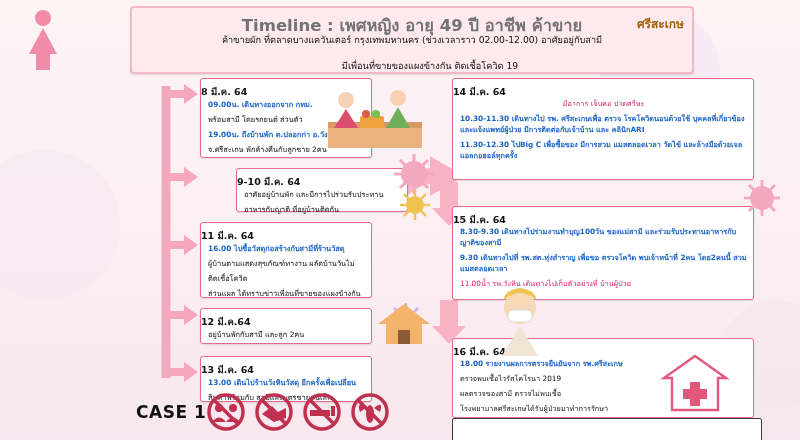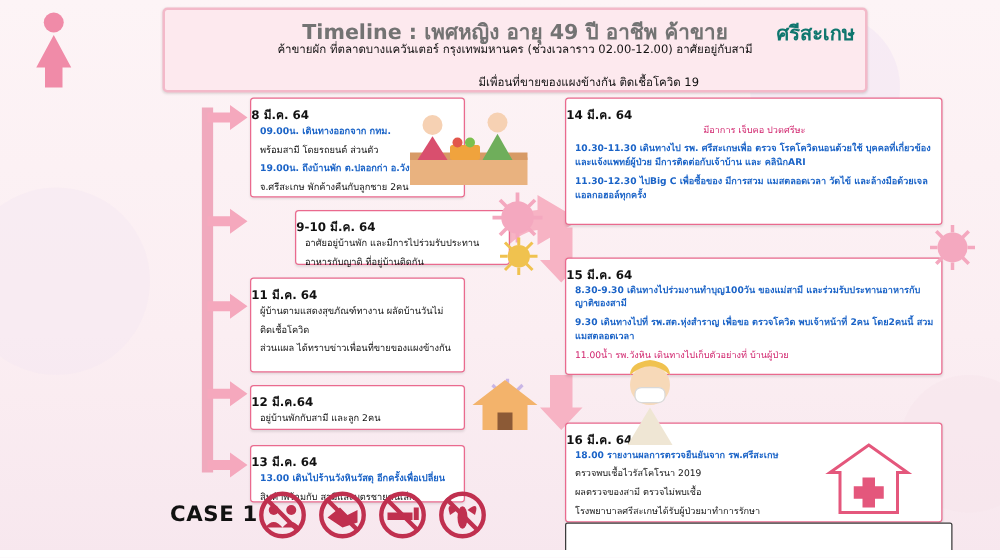--- a/index.html
+++ b/index.html
@@ -27,24 +27,24 @@
   .header-title{
     position:absolute;left:0;top:4px;width:560px;text-align:center;
     font-size:16.5px;font-weight:bold;color:#737373;
   }
   .header-sub{
     position:absolute;left:0;top:26px;width:560px;text-align:center;
     font-size:9.2px;color:#111;line-height:1.35;
   }
   .header-sub2{
     position:absolute;left:0;top:50px;width:596px;text-align:center;
-    font-size:9.2px;color:#111;margin-left:41px;
+    font-size:9.2px;color:#111;
   }
   .prov{
-    position:absolute;right:8px;top:6px;font-size:16px;color:#0f766e;font-weight:bold;
+    position:absolute;right:8px;top:6px;font-size:12px;color:#a16207;font-weight:bold;
   }
 
   
   .person-icon{position:absolute;left:14px;top:6px;width:58px;height:68px;}
 
   
   .box{
     position:absolute;background:#ffffff;border:1.6px solid #ea6a8e;border-radius:3px;
     box-shadow:0 1px 2px rgba(0,0,0,.10);
   }
@@ -149,20 +149,21 @@
     <div class="date">9-10 มี.ค. 64</div>
     <div class="btxt">
       <p>อาศัยอยู่บ้านพัก และมีการไปร่วมรับประทาน</p>
       <p>อาหารกับญาติ ที่อยู่บ้านติดกัน</p>
     </div>
   </div>
 
   <div class="box" style="left:200px;top:222px;width:170px;height:74px;">
     <div class="date">11 มี.ค. 64</div>
     <div class="btxt">
+      <p><span class="t">16.00 ไปซื้อวัสดุก่อสร้างกับสามีที่ร้านวัสดุ</span></p>
       <p>ผู้บ้านตามแสดงสุขภัณฑ์ทางาน ผลัดบ้านวันไม่</p>
       <p>ติดเชื้อโควิด</p>
       <p>ส่วนแผล ได้ทราบข่าวเพื่อนที่ขายของแผงข้างกัน</p>
     </div>
   </div>
 
   <div class="box" style="left:200px;top:308px;width:170px;height:34px;">
     <div class="date">12 มี.ค.64</div>
     <div class="btxt">
       <p>อยู่บ้านพักกับสามี และลูก 2คน</p>

